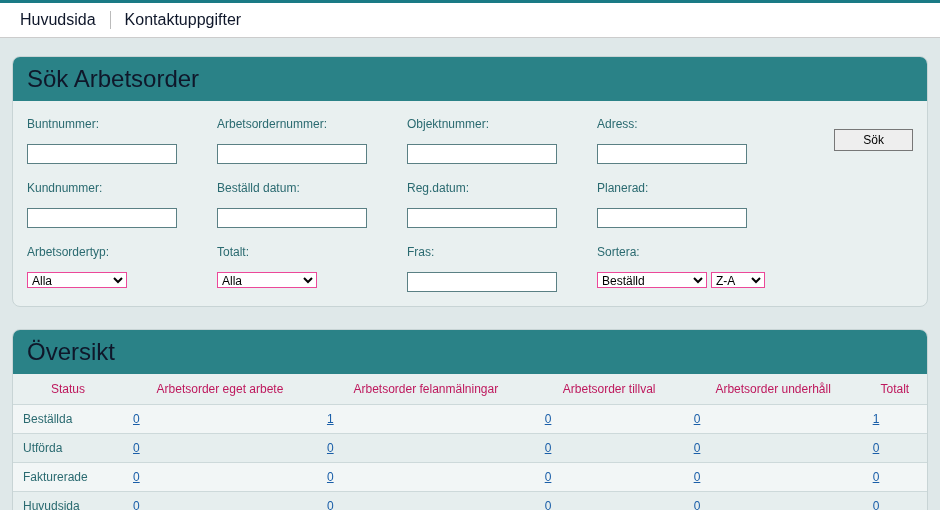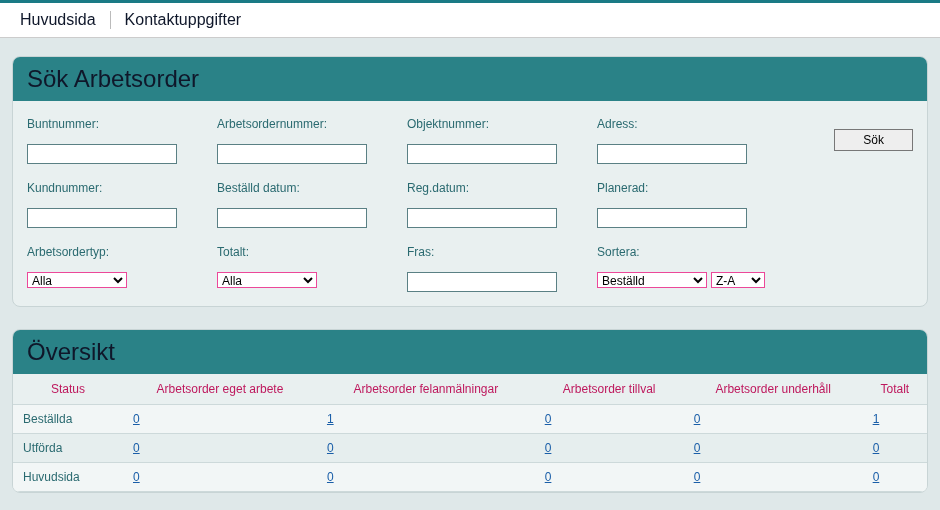--- a/index.html
+++ b/index.html
@@ -227,20 +227,28 @@
           </tr>
           <tr class="row">
             <td>Utförda</td>
             <td><span class="link-num">0</span></td>
             <td><span class="link-num">0</span></td>
             <td><span class="link-num">0</span></td>
             <td><span class="link-num">0</span></td>
             <td><span class="link-num">0</span></td>
           </tr>
           <tr class="row">
+            <td>Fakturerade</td>
+            <td><span class="link-num">0</span></td>
+            <td><span class="link-num">0</span></td>
+            <td><span class="link-num">0</span></td>
+            <td><span class="link-num">0</span></td>
+            <td><span class="link-num">0</span></td>
+          </tr>
+          <tr class="row">
             <td>Huvudsida</td>
             <td><span class="link-num">0</span></td>
             <td><span class="link-num">0</span></td>
             <td><span class="link-num">0</span></td>
             <td><span class="link-num">0</span></td>
             <td><span class="link-num">0</span></td>
           </tr>
         </tbody>
     </table>
   </div>

